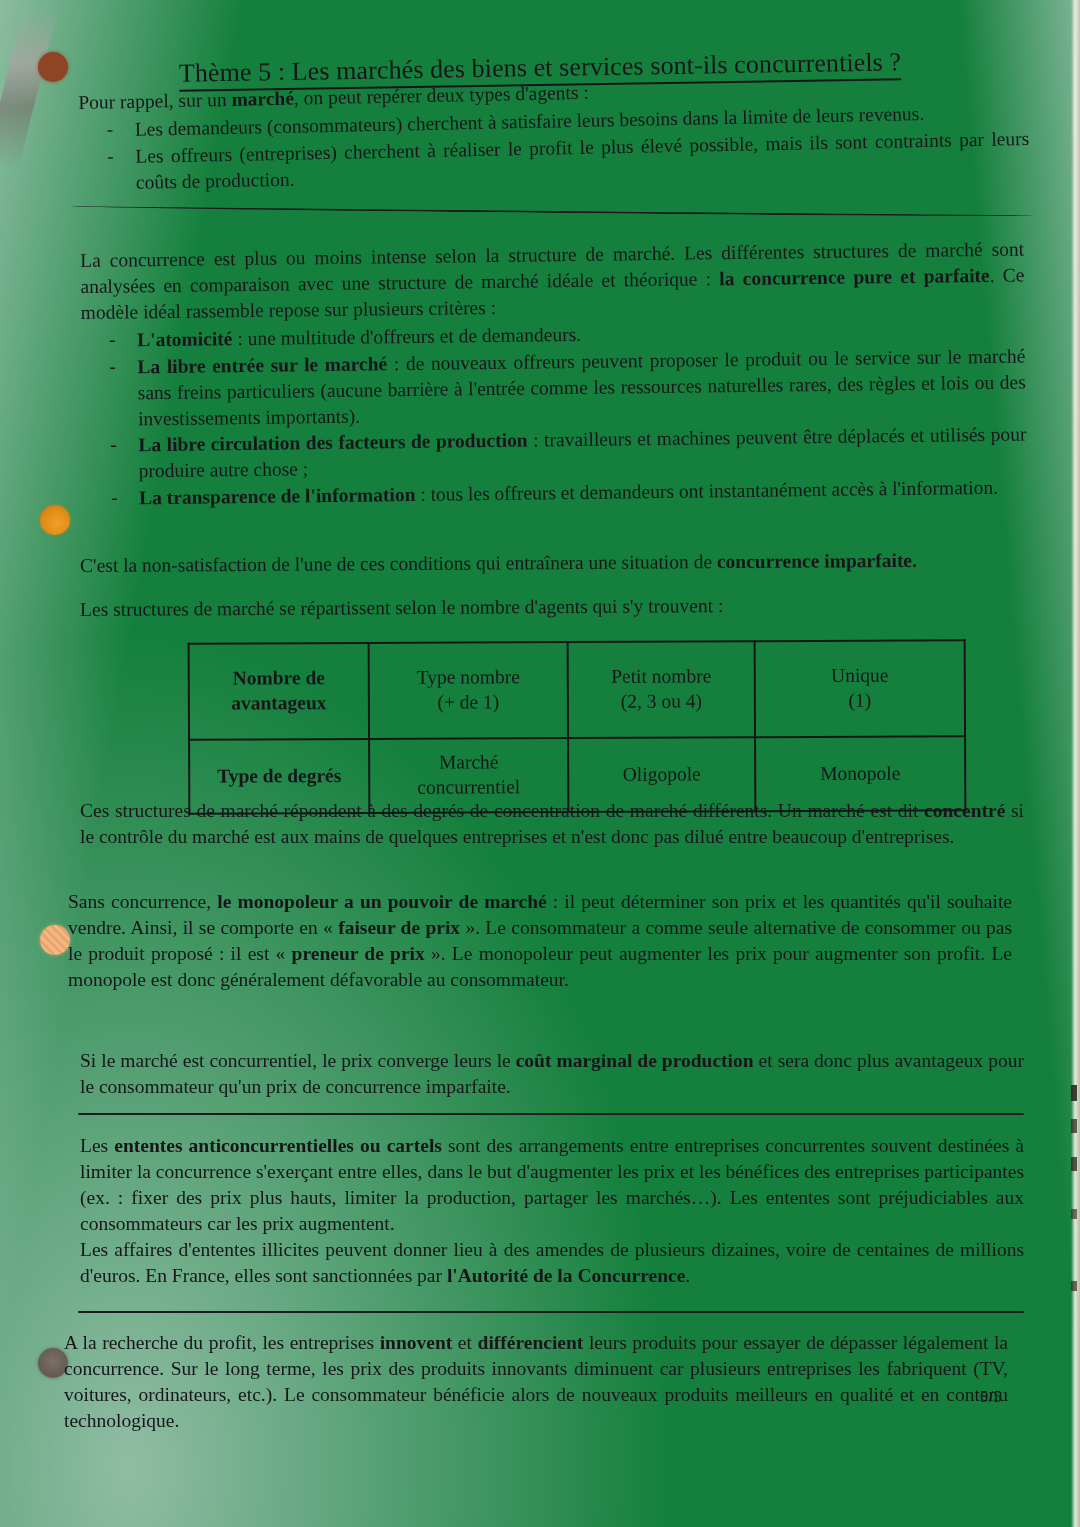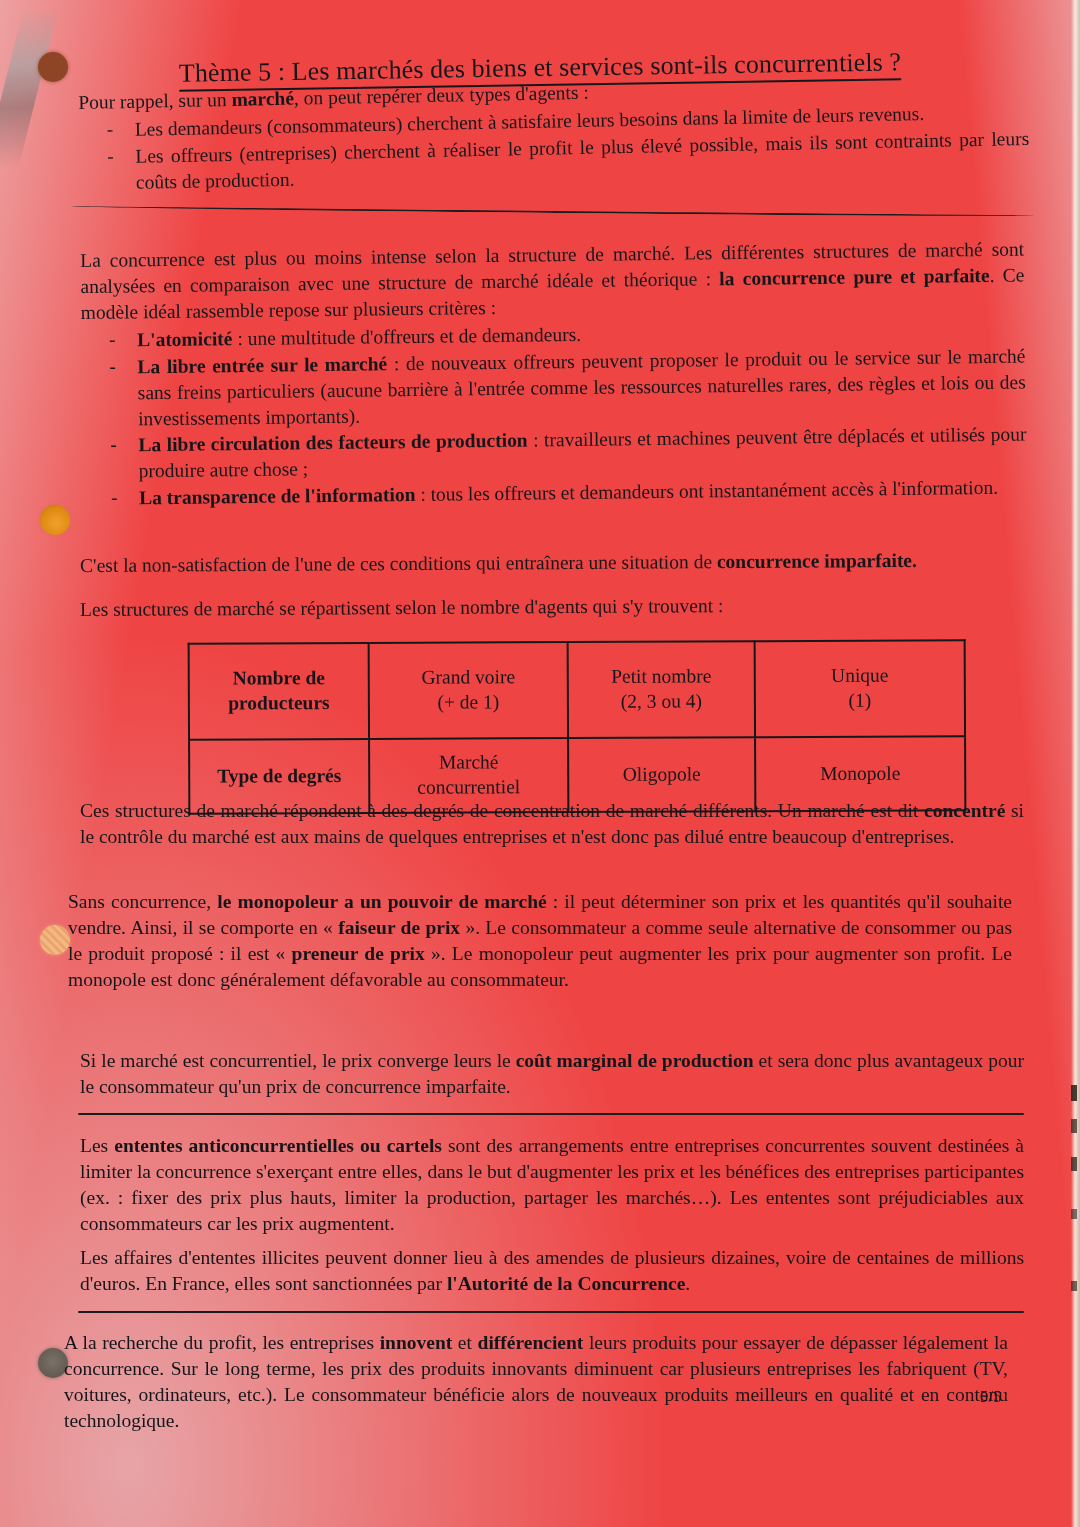--- a/index.html
+++ b/index.html
@@ -4,21 +4,21 @@
 <style>
   html, body {
     margin: 0;
     padding: 0;
     background: #ffffff;
   }
   .page {
     position: relative;
     width: 1080px;
     height: 1527px;
-    background: #ef4444;
+    background: #15803d;
     overflow: hidden;
     font-family: "Liberation Serif", "DejaVu Serif", serif;
     color: #16161a;
   }
   
   .paper-tint {
     position: absolute;
     inset: 0;
     background:
       linear-gradient(100deg, rgba(236,238,240,0.55) 0%, rgba(255,255,255,0) 18%),
@@ -236,24 +236,24 @@
 
   <div class="block tilt-c" style="left:80px; top:597px; width:944px;">
     <p class="lead">Les structures de marché se répartissent selon le nombre d'agents qui s'y trouvent :</p>
   </div>
 
   <table class="mtable" style="left:188px; top:641px;">
     <tbody>
       <tr class="r1">
         <td class="c1 hdr">
           <span>Nombre de</span><br>
-          <span>producteurs</span>
+          <span>avantageux</span>
         </td>
         <td class="c2">
-          <span>Grand voire</span><br>
+          <span>Type nombre</span><br>
           <span>(+ de 1)</span>
         </td>
         <td class="c3">
           <span>Petit nombre</span><br>
           <span>(2, 3 ou 4)</span>
         </td>
         <td class="c4">
           <span>Unique</span><br>
           <span>(1)</span>
         </td>
@@ -287,21 +287,21 @@
       <span>Si le marché est concurrentiel, le prix converge leurs le </span><b>coût marginal de production</b><span> et sera donc plus avantageux pour le consommateur qu'un prix de concurrence imparfaite.</span>
     </p>
   </div>
 
   <div class="rule" style="left:78px; top:1113px; width:946px;"></div>
 
   <div class="block tilt-e" style="left:80px; top:1133px; width:944px;">
     <p class="lead">
       <span>Les </span><b>ententes anticoncurrentielles ou cartels</b><span> sont des arrangements entre entreprises concurrentes souvent destinées à limiter la concurrence s'exerçant entre elles, dans le but d'augmenter les prix et les bénéfices des entreprises participantes (ex. : fixer des prix plus hauts, limiter la production, partager les marchés…). Les ententes sont préjudiciables aux consommateurs car les prix augmentent.</span>
     </p>
-    <p class="lead" style="margin-top:8px;">
+    <p class="lead" style="margin-top:0;">
       <span>Les affaires d'ententes illicites peuvent donner lieu à des amendes de plusieurs dizaines, voire de centaines de millions d'euros. En France, elles sont sanctionnées par </span><b>l'Autorité de la Concurrence</b><span>.</span>
     </p>
   </div>
 
   <div class="rule" style="left:78px; top:1311px; width:946px;"></div>
 
   <div class="block tilt-e" style="left:64px; top:1330px; width:944px;">
     <p class="lead">
       <span>A la recherche du profit, les entreprises </span><b>innovent</b><span> et </span><b>différencient</b><span> leurs produits pour essayer de dépasser légalement la concurrence. Sur le long terme, les prix des produits innovants diminuent car plusieurs entreprises les fabriquent (TV, voitures, ordinateurs, etc.). Le consommateur bénéficie alors de nouveaux produits meilleurs en qualité et en contenu technologique.</span>
     </p>

